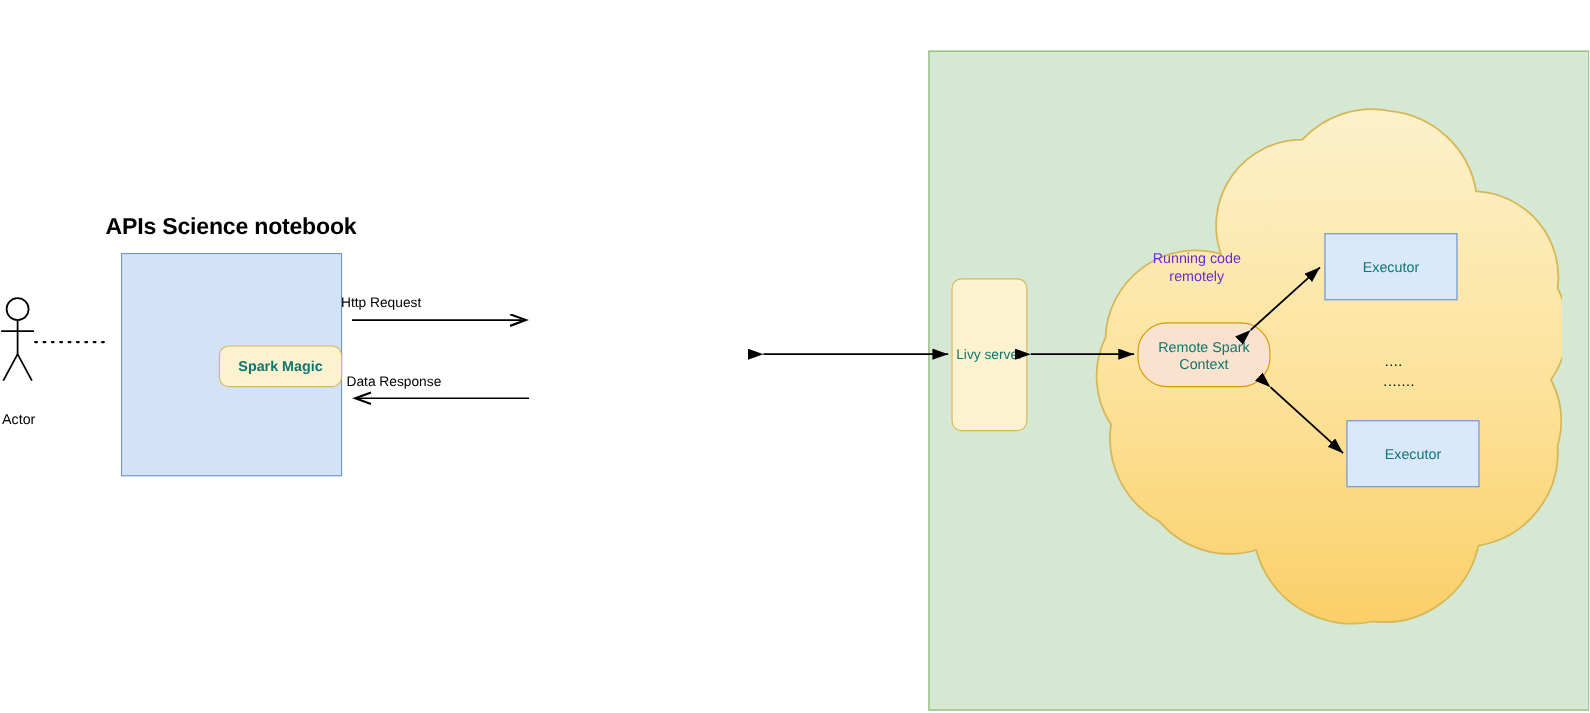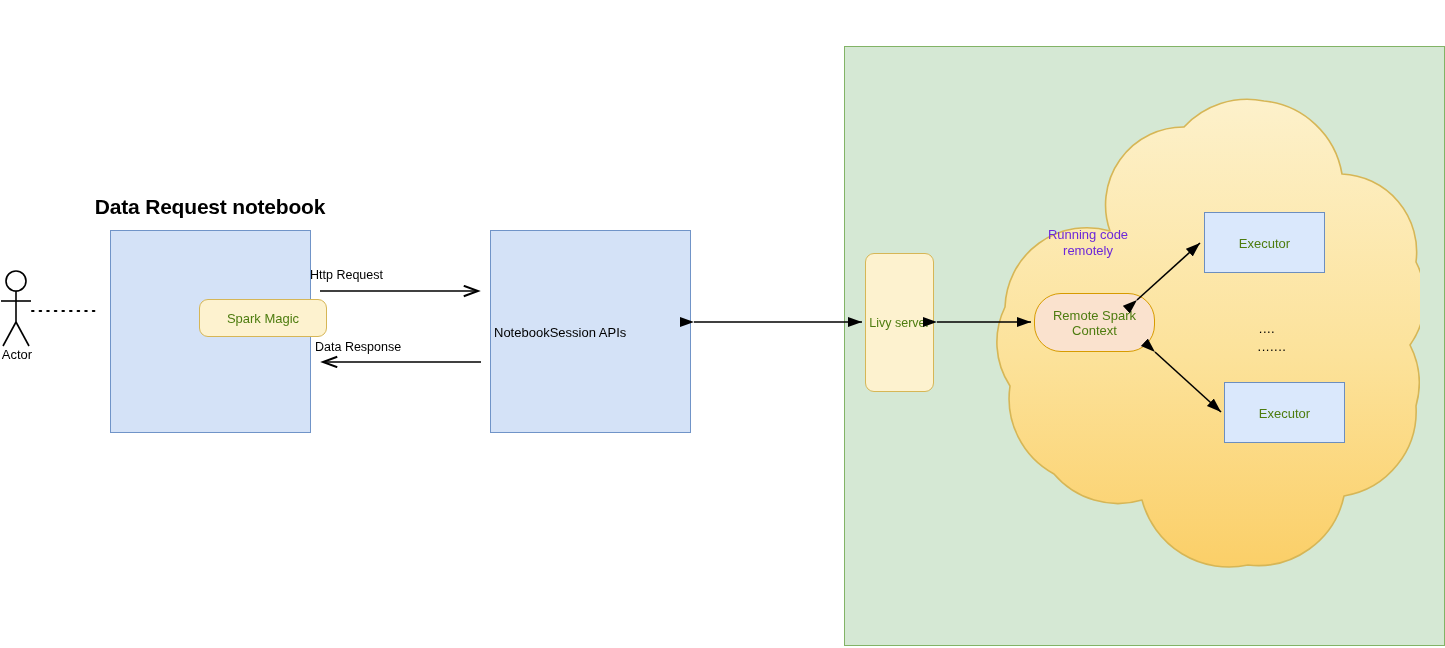--- a/index.html
+++ b/index.html
@@ -59,21 +59,21 @@
     box-sizing: border-box;
   }
 
   .box-label-center {
     position: absolute;
     left: 0; right: 0; top: 50%;
     transform: translateY(-50%);
     text-align: center;
     font-size: 13px;
     line-height: 15px;
-    color: #4d7c0f;
+    color: #0f766e;
   }
   .box-label-left {
     position: absolute;
     left: 3px;
     top: 50%;
     transform: translateY(-50%);
     text-align: left;
     font-size: 13px;
     color: #000;
   }
@@ -89,20 +89,21 @@
   .edge-label {
     font-size: 12.5px;
     text-align: left;
     color: #000;
     white-space: nowrap;
   }
   .actor-label {
     font-size: 13px;
     text-align: center;
     color: #000;
+    margin-top: 26px;
   }
   .dots-text {
     font-size: 13px;
     line-height: 18px;
     text-align: center;
     color: #000;
     letter-spacing: 0.5px;
   }
 
   svg { display: block; }
@@ -161,29 +162,26 @@
     <div class="box-label-center">Remote Spark
 Context</div>
   </div>
 
   <div class="abs yellow-round" style="left:865px; top:253px; width:69px; height:139px;">
     <div class="box-label-center" style="font-size:12.5px;">Livy server</div>
   </div>
 
   <div class="abs blue-box" style="left:110px; top:230px; width:201px; height:203px;"></div>
 
-  <div class="abs yellow-round" style="left:199px; top:299px; width:128px; height:38px;">
+  <div class="abs yellow-round" style="left:199px; top:314px; width:112px; height:38px;font-weight:bold;">
     <div class="box-label-center">Spark Magic</div>
   </div>
 
-  <div class="abs blue-box" style="left:490px; top:230px; width:201px; height:203px;">
-    <div class="box-label-left">NotebookSession APIs</div>
-  </div>
-
-  <div class="abs group-title" style="left:60px; top:195px; width:300px;">Data Request notebook</div>
+
+  <div class="abs group-title" style="left:60px; top:195px; width:300px;">APIs Science notebook</div>
 
 
 
   <svg class="abs" style="left:0px; top:270px; width:40px; height:78px;" width="40" height="78" viewBox="0 0 40 78">
     <circle cx="16" cy="11" r="10" fill="#ffffff" stroke="#000000" stroke-width="1.6"></circle>
     <line x1="16" y1="21" x2="16" y2="52" stroke="#000000" stroke-width="1.6"></line>
     <line x1="1" y1="31" x2="31" y2="31" stroke="#000000" stroke-width="1.6"></line>
     <line x1="16" y1="52" x2="3" y2="76" stroke="#000000" stroke-width="1.6"></line>
     <line x1="16" y1="52" x2="29" y2="76" stroke="#000000" stroke-width="1.6"></line>
   </svg>

